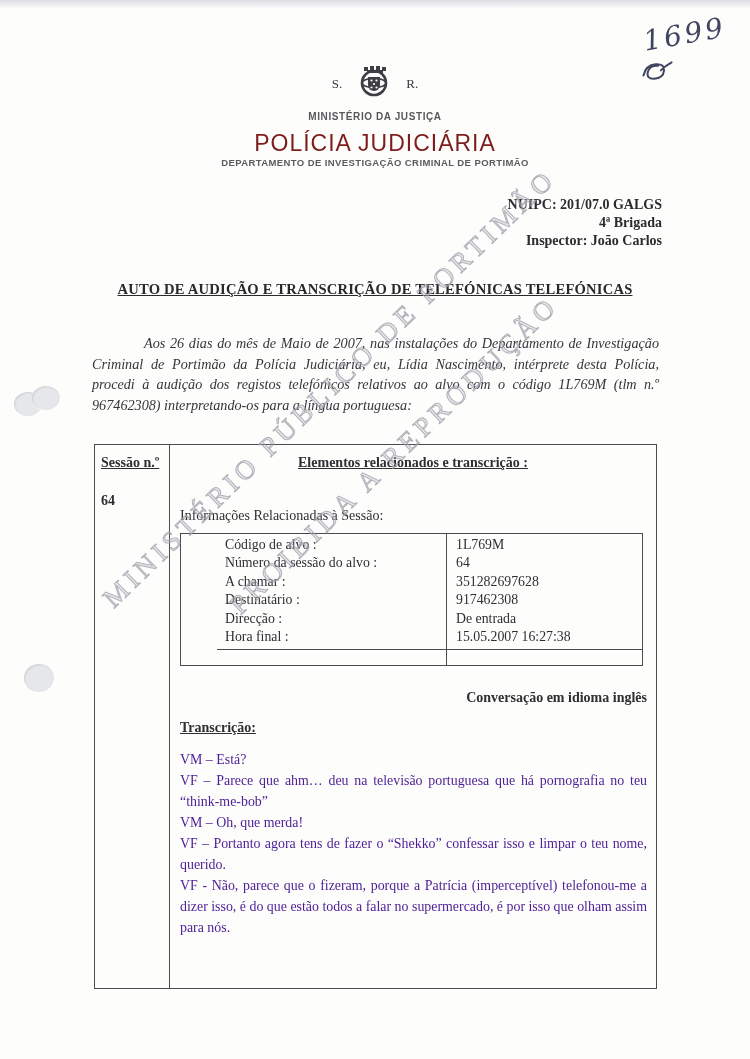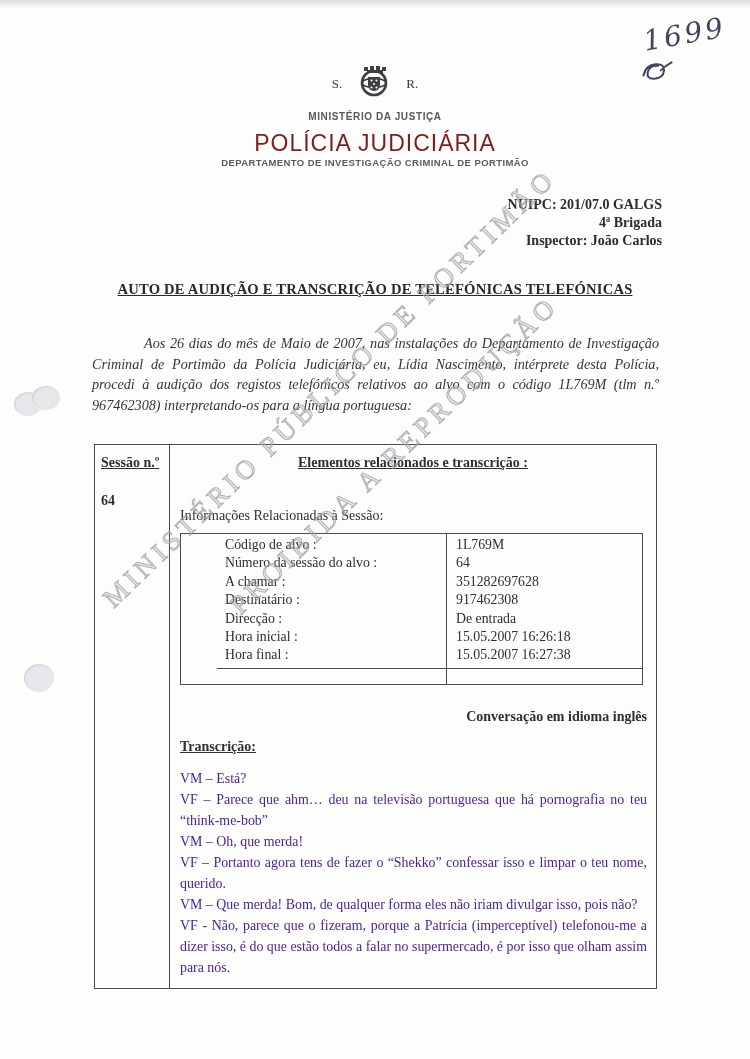--- a/index.html
+++ b/index.html
@@ -196,41 +196,36 @@
           </div>
           <div class="info-row">
             <div class="info-label">Destinatário :</div>
             <div class="info-value">917462308</div>
           </div>
           <div class="info-row">
             <div class="info-label">Direcção :</div>
             <div class="info-value">De entrada</div>
           </div>
           <div class="info-row">
-            <div class="info-label">Hora inicial :</div>
-            <div class="info-value">15.05.2007  16:26:18</div>
-          </div>
-          <div class="info-row">
             <div class="info-label">Hora final :</div>
             <div class="info-value">15.05.2007  16:27:38</div>
           </div>
         </div>
         <div class="info-empty-row">
           <div class="info-empty-label"></div>
           <div class="info-empty-value"></div>
         </div>
       </div>
 
       <div class="language-note">Conversação em idioma inglês</div>
       <div class="transcript-heading">Transcrição:</div>
 
       <div class="transcript">
         <div class="transcript-line">VM – Está?</div>
         <div class="transcript-line">VF – Parece que ahm… deu na televisão portuguesa que há pornografia no teu “think-me-bob”</div>
         <div class="transcript-line">VM – Oh, que merda!</div>
         <div class="transcript-line">VF – Portanto agora tens de fazer o “Shekko” confessar isso e limpar o teu nome, querido.</div>
-        <div class="transcript-line">VM – Que merda! Bom, de qualquer forma eles não iriam divulgar isso, pois não?</div>
         <div class="transcript-line">VF -  Não, parece que o fizeram, porque a Patrícia (imperceptível) telefonou-me a dizer isso, é do que estão todos a falar no supermercado, é por isso que olham assim para nós.</div>
       </div>
     </div>
   </div>
 
 </div>
 
 </body></html>

